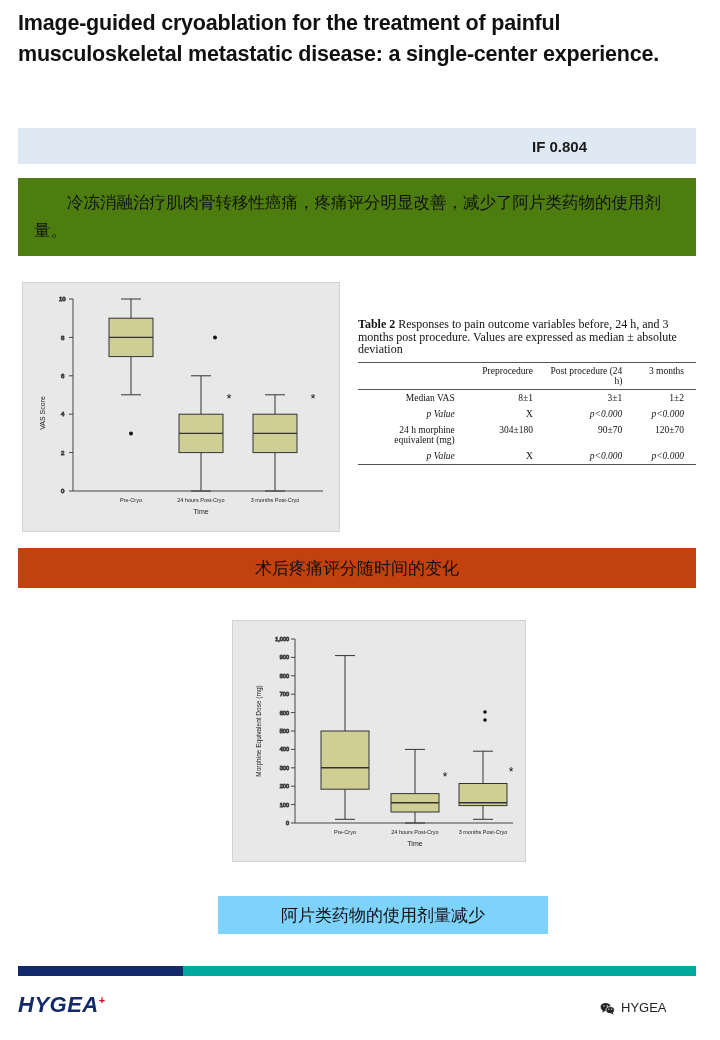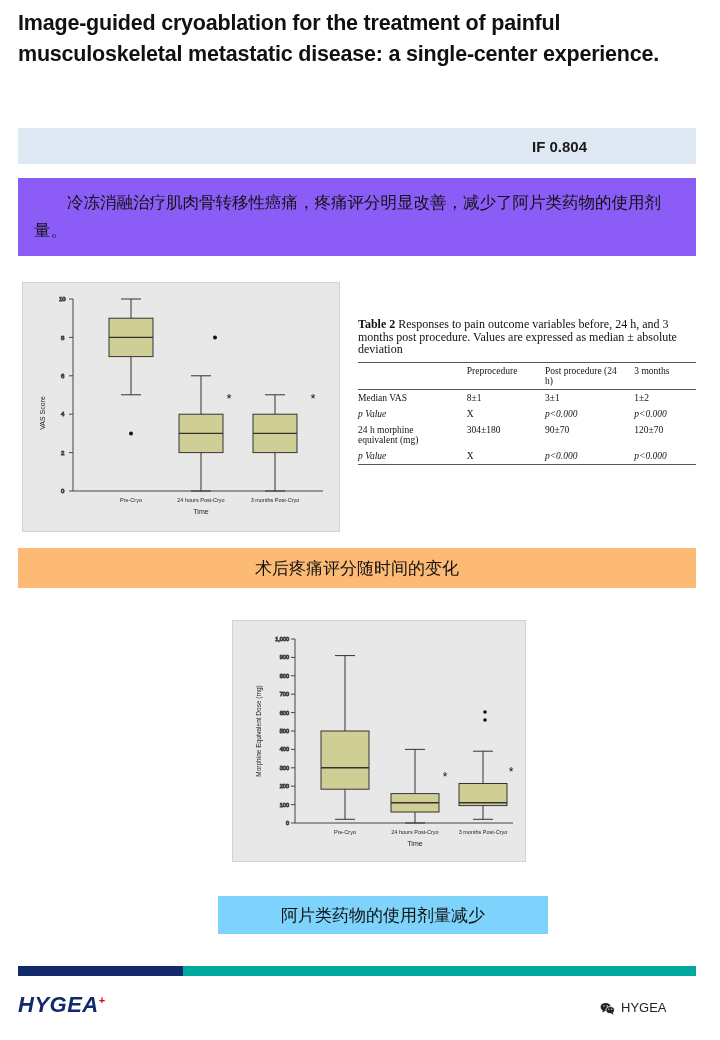--- a/index.html
+++ b/index.html
@@ -59,21 +59,21 @@
     color: #1a1a1a;
   }
 
   
   .summary-box {
     position: absolute;
     left: 18px;
     top: 178px;
     width: 678px;
     height: 78px;
-    background: #8b5cf6;
+    background: #4d7c0f;
     box-sizing: border-box;
     padding: 10px 16px 0 16px;
   }
   .summary-text {
     font-size: 16.5px;
     line-height: 28px;
     color: #111;
     text-indent: 33px;
   }
 
@@ -130,41 +130,41 @@
   }
   .table-caption b { font-weight: bold; }
   table.t2 {
     border-collapse: collapse;
     width: 338px;
     font-family: "Liberation Serif", serif;
     font-size: 9.5px;
     color: #111;
   }
   table.t2 th, table.t2 td {
-    text-align: left;
+    text-align: right;
     padding: 3px 12px 3px 0;
     vertical-align: top;
     font-weight: normal;
   }
   table.t2 thead tr { border-top: 1px solid #555; border-bottom: 1px solid #555; }
   table.t2 tbody tr:last-child { border-bottom: 1px solid #555; }
   .col-var { width: 118px; }
   .col-pre { width: 72px; }
   .col-post { width: 92px; }
   .col-3m { width: 56px; }
   .ital { font-style: italic; }
 
   
   .cap-bar-1 {
     position: absolute;
     left: 18px;
     top: 548px;
     width: 678px;
     height: 40px;
-    background: #fdba74;
+    background: #c2410c;
     display: flex;
     align-items: center;
     justify-content: center;
   }
   .cap-bar-1 span { font-size: 17px; color: #111; }
   .cap-bar-2 {
     position: absolute;
     left: 218px;
     top: 896px;
     width: 330px;

